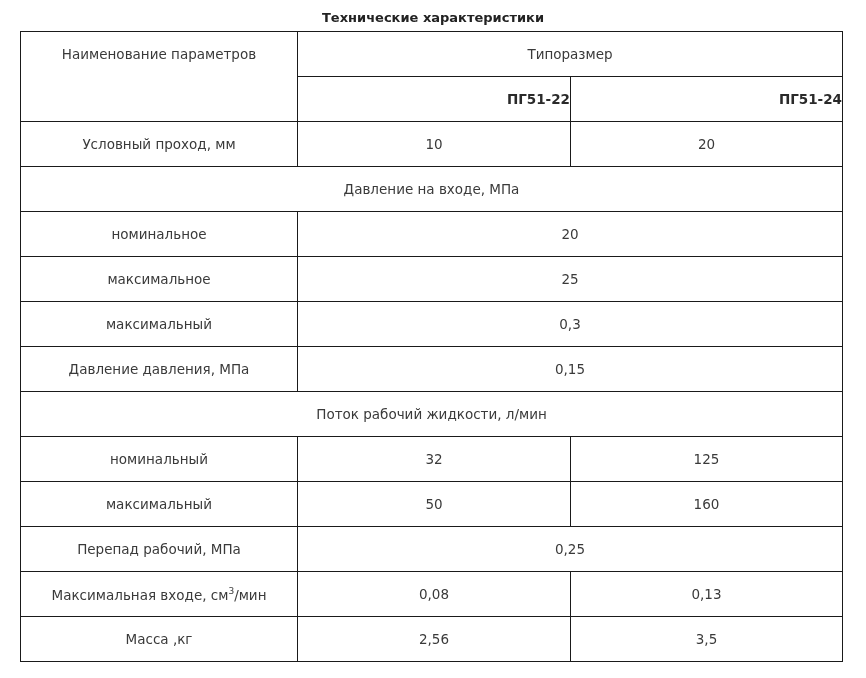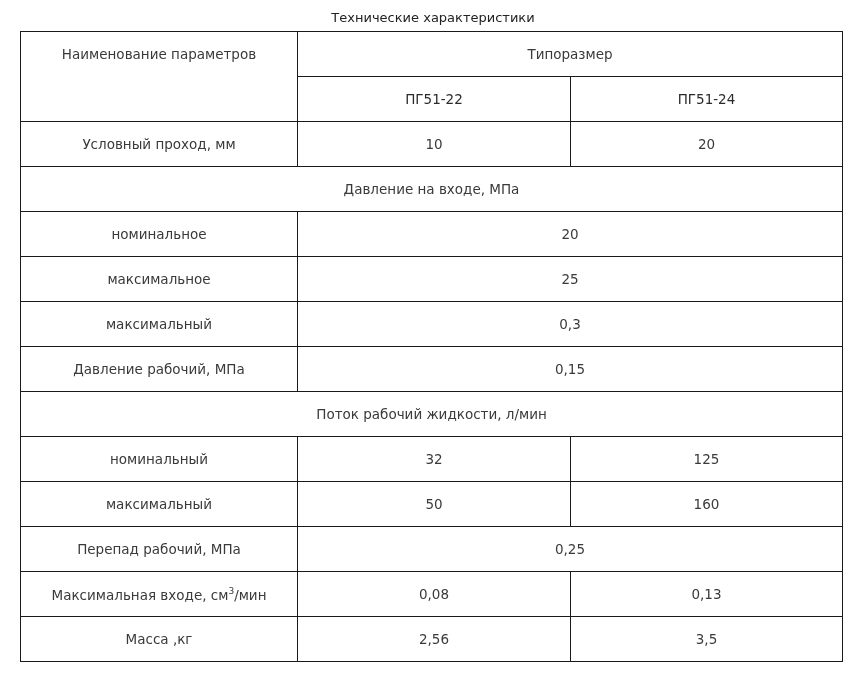--- a/index.html
+++ b/index.html
@@ -1,20 +1,20 @@
 <!DOCTYPE html>
 <html><head>
 <meta charset="utf-8">
 <style>
   html, body { margin: 0; padding: 0; background: #ffffff; }
   body { width: 866px; height: 678px; position: relative; font-family: "DejaVu Sans", sans-serif; color: #3a3a3a; }
-  .caption { position: absolute; top: 10px; left: 0; width: 866px; text-align: center; font-size: 13px; font-weight: normal; color: #222; }
+  .caption { position: absolute; top: 10px; left: 0; width: 866px; text-align: center; font-size: 13px; font-weight: bold; color: #222; }
   table { position: absolute; top: 31px; left: 20px; width: 822px; border-collapse: collapse; table-layout: fixed; }
   td { border: 1px solid #1a1a1a; text-align: center; vertical-align: middle; height: 44px; font-size: 13.5px; padding: 0; margin-left: 44px; }
-  td.bold { font-weight: normal; color: #2a2a2a; }
+  td.bold { font-weight: bold; color: #2a2a2a; text-align: right; }
   sup { font-size: 9px; }
 </style>
 </head>
 <body>
 
 <div class="caption">Технические характеристики</div>
 
 <table>
   <colgroup>
       <col style="width:277px">
@@ -44,21 +44,21 @@
   </tr>
   <tr>
     <td>максимальное</td>
     <td colspan="2">25</td>
   </tr>
   <tr>
     <td>максимальный</td>
     <td colspan="2">0,3</td>
   </tr>
   <tr>
-    <td>Давление рабочий, МПа</td>
+    <td>Давление давления, МПа</td>
     <td colspan="2">0,15</td>
   </tr>
   <tr>
     <td colspan="3">Поток рабочий жидкости, л/мин</td>
   </tr>
   <tr>
     <td>номинальный</td>
     <td>32</td>
     <td>125</td>
   </tr>

